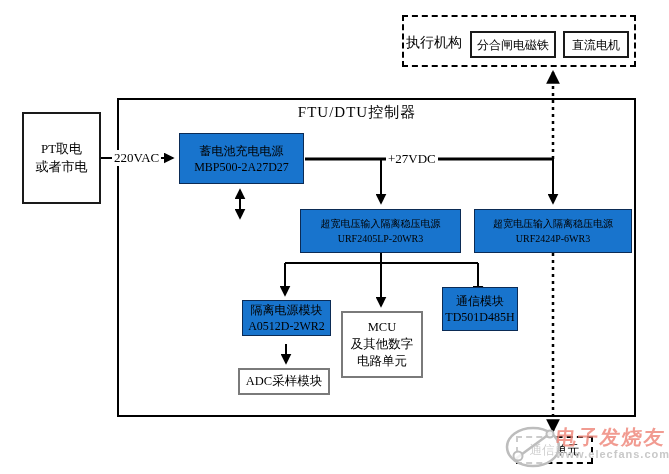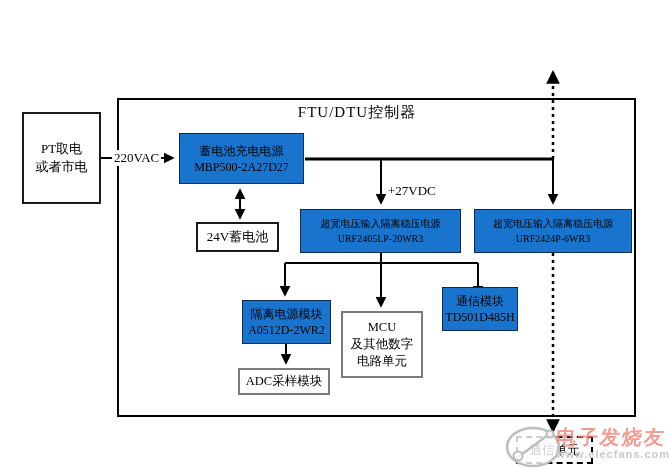--- a/index.html
+++ b/index.html
@@ -66,49 +66,55 @@
     <line x1="285" y1="263" x2="478" y2="263" stroke="#000" stroke-width="2"></line>
     <line x1="285" y1="263" x2="285" y2="295" stroke="#000" stroke-width="2" marker-end="url(#ah)"></line>
     <line x1="381" y1="263" x2="381" y2="306" stroke="#000" stroke-width="2" marker-end="url(#ah)"></line>
     <line x1="478" y1="263" x2="478" y2="295" stroke="#000" stroke-width="2" marker-end="url(#ah)"></line>
 
     <line x1="286" y1="344" x2="286" y2="363" stroke="#000" stroke-width="2" marker-end="url(#ah)"></line>
 
     <line x1="553" y1="253" x2="553" y2="431" stroke="#000" stroke-width="2.5" stroke-dasharray="3 4" marker-end="url(#ah)"></line>
   </svg>
 
+  <div class="box dashedbox" style="left:402px;top:15px;width:234px;height:52px;">
+    <span style="position:absolute;left:2px;top:16px;" class="t14">执行机构</span>
+    <div class="box wbox t12" style="left:66px;top:14px;width:86px;height:27px;">
+      <span>分合闸电磁铁</span>
+    </div>
+    <div class="box wbox t12" style="left:159px;top:14px;width:66px;height:27px;">
+      <span>直流电机</span>
+    </div>
+  </div>
 
   <div class="box wbox pt-box t13" style="left:22px;top:112px;width:79px;height:92px;">
     <span>PT取电</span>
     <span>或者市电</span>
   </div>
 
   <div class="wire-label" style="left:112px;top:150px;">220VAC</div>
-  <div class="wire-label" style="left:386px;top:151px;margin-top:32px;">+27VDC</div>
+  <div class="wire-label" style="left:386px;top:151px;">+27VDC</div>
 
   <div class="box blue t12" style="left:179px;top:133px;width:125px;height:51px;">
     <span>蓄电池充电电源</span>
     <span>MBP500-2A27D27</span>
   </div>
 
-  <div class="box wbox t13" style="left:196px;top:222px;width:83px;height:30px;">
-    <span>24V蓄电池</span>
-  </div>
 
   <div class="box blue t11" style="left:300px;top:209px;width:161px;height:44px;">
     <span>超宽电压输入隔离稳压电源</span>
     <span>URF2405LP-20WR3</span>
   </div>
 
   <div class="box blue t11" style="left:474px;top:209px;width:158px;height:44px;">
     <span>超宽电压输入隔离稳压电源</span>
     <span>URF2424P-6WR3</span>
   </div>
 
-  <div class="box blue t12" style="left:242px;top:300px;width:89px;height:44px;">
+  <div class="box blue t12" style="left:242px;top:300px;width:89px;height:36px;">
     <span>隔离电源模块</span>
     <span>A0512D-2WR2</span>
   </div>
 
   <div class="box gbox t125" style="left:341px;top:311px;width:82px;height:67px;">
     <span>MCU</span>
     <span>及其他数字</span>
     <span>电路单元</span>
   </div>
 

